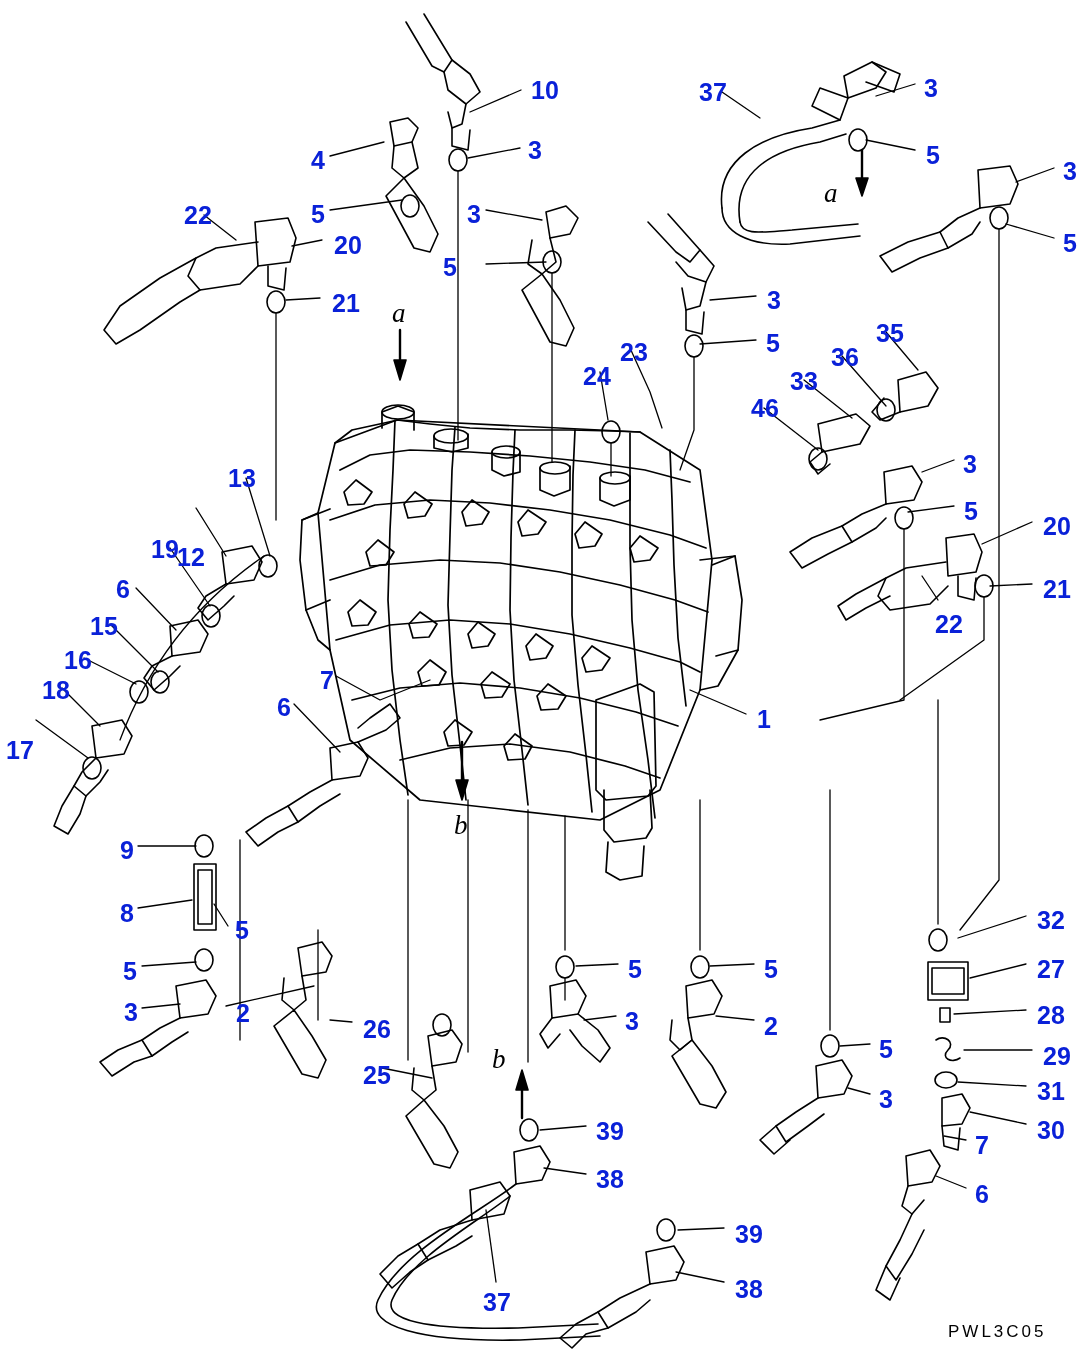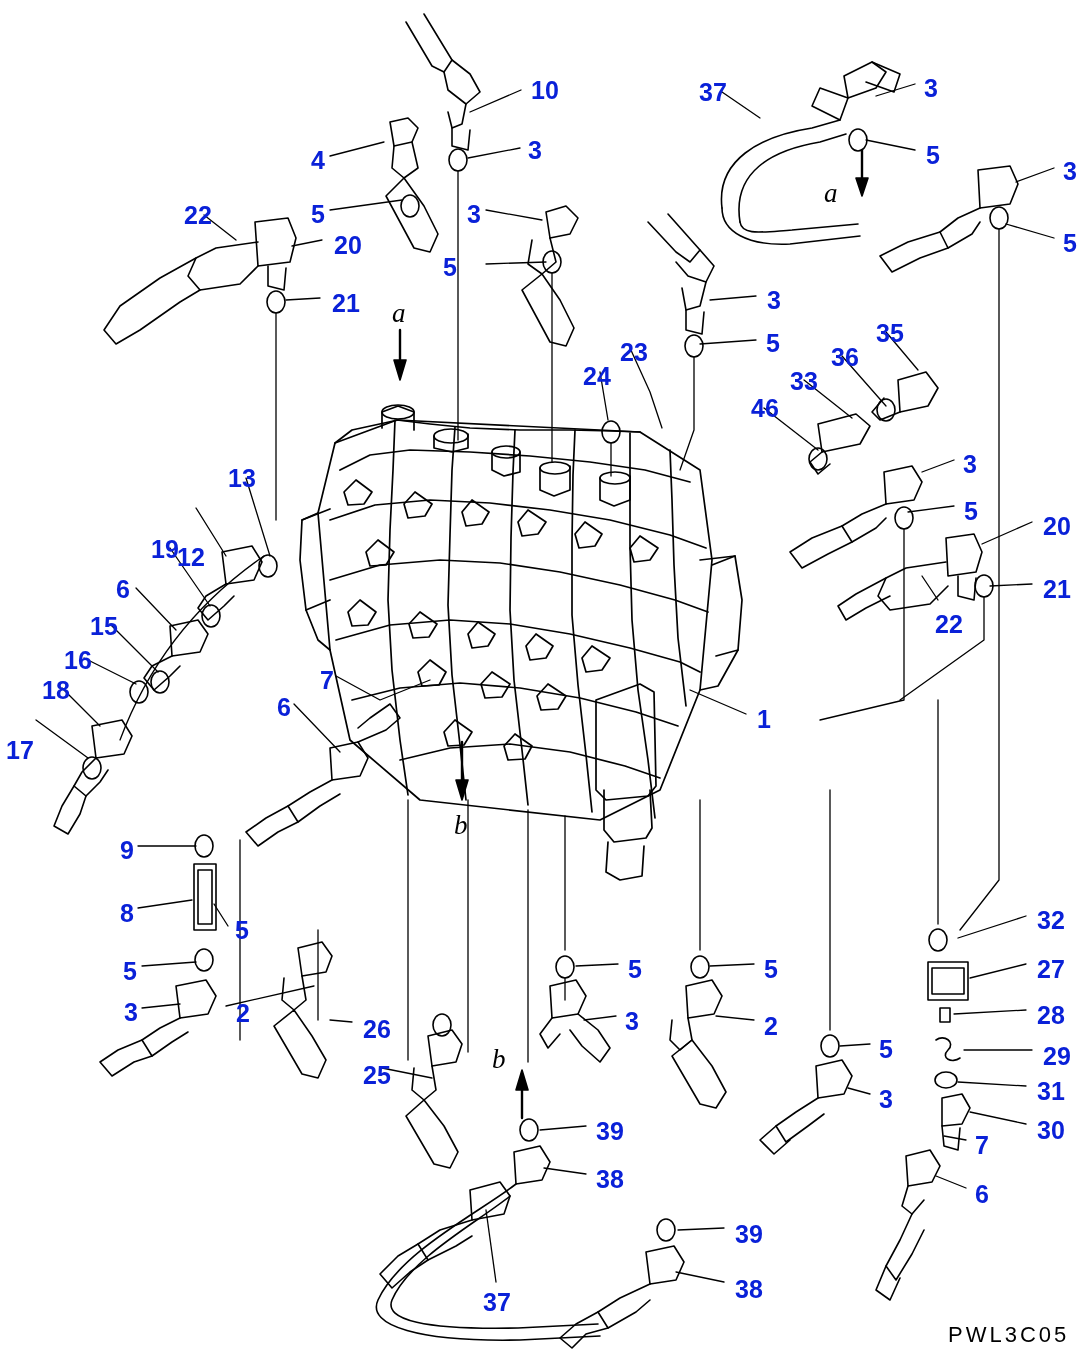--- a/index.html
+++ b/index.html
@@ -40,21 +40,21 @@
     font-family: "Liberation Serif", serif;
     font-size: 27px;
     font-style: italic;
     line-height: 27px;
     white-space: nowrap;
   }
   .drawing-code {
     position: absolute;
     color: #000000;
     font-family: "Liberation Sans", sans-serif;
-    font-size: 22px;
+    font-size: 17px;
     letter-spacing: 3px;
     white-space: nowrap;
   }
 </style>
 </head>
 <body>
 
 <div id="sheet">
 
   <svg id="svg-layer" viewBox="0 0 1090 1351" xmlns="http://www.w3.org/2000/svg">

